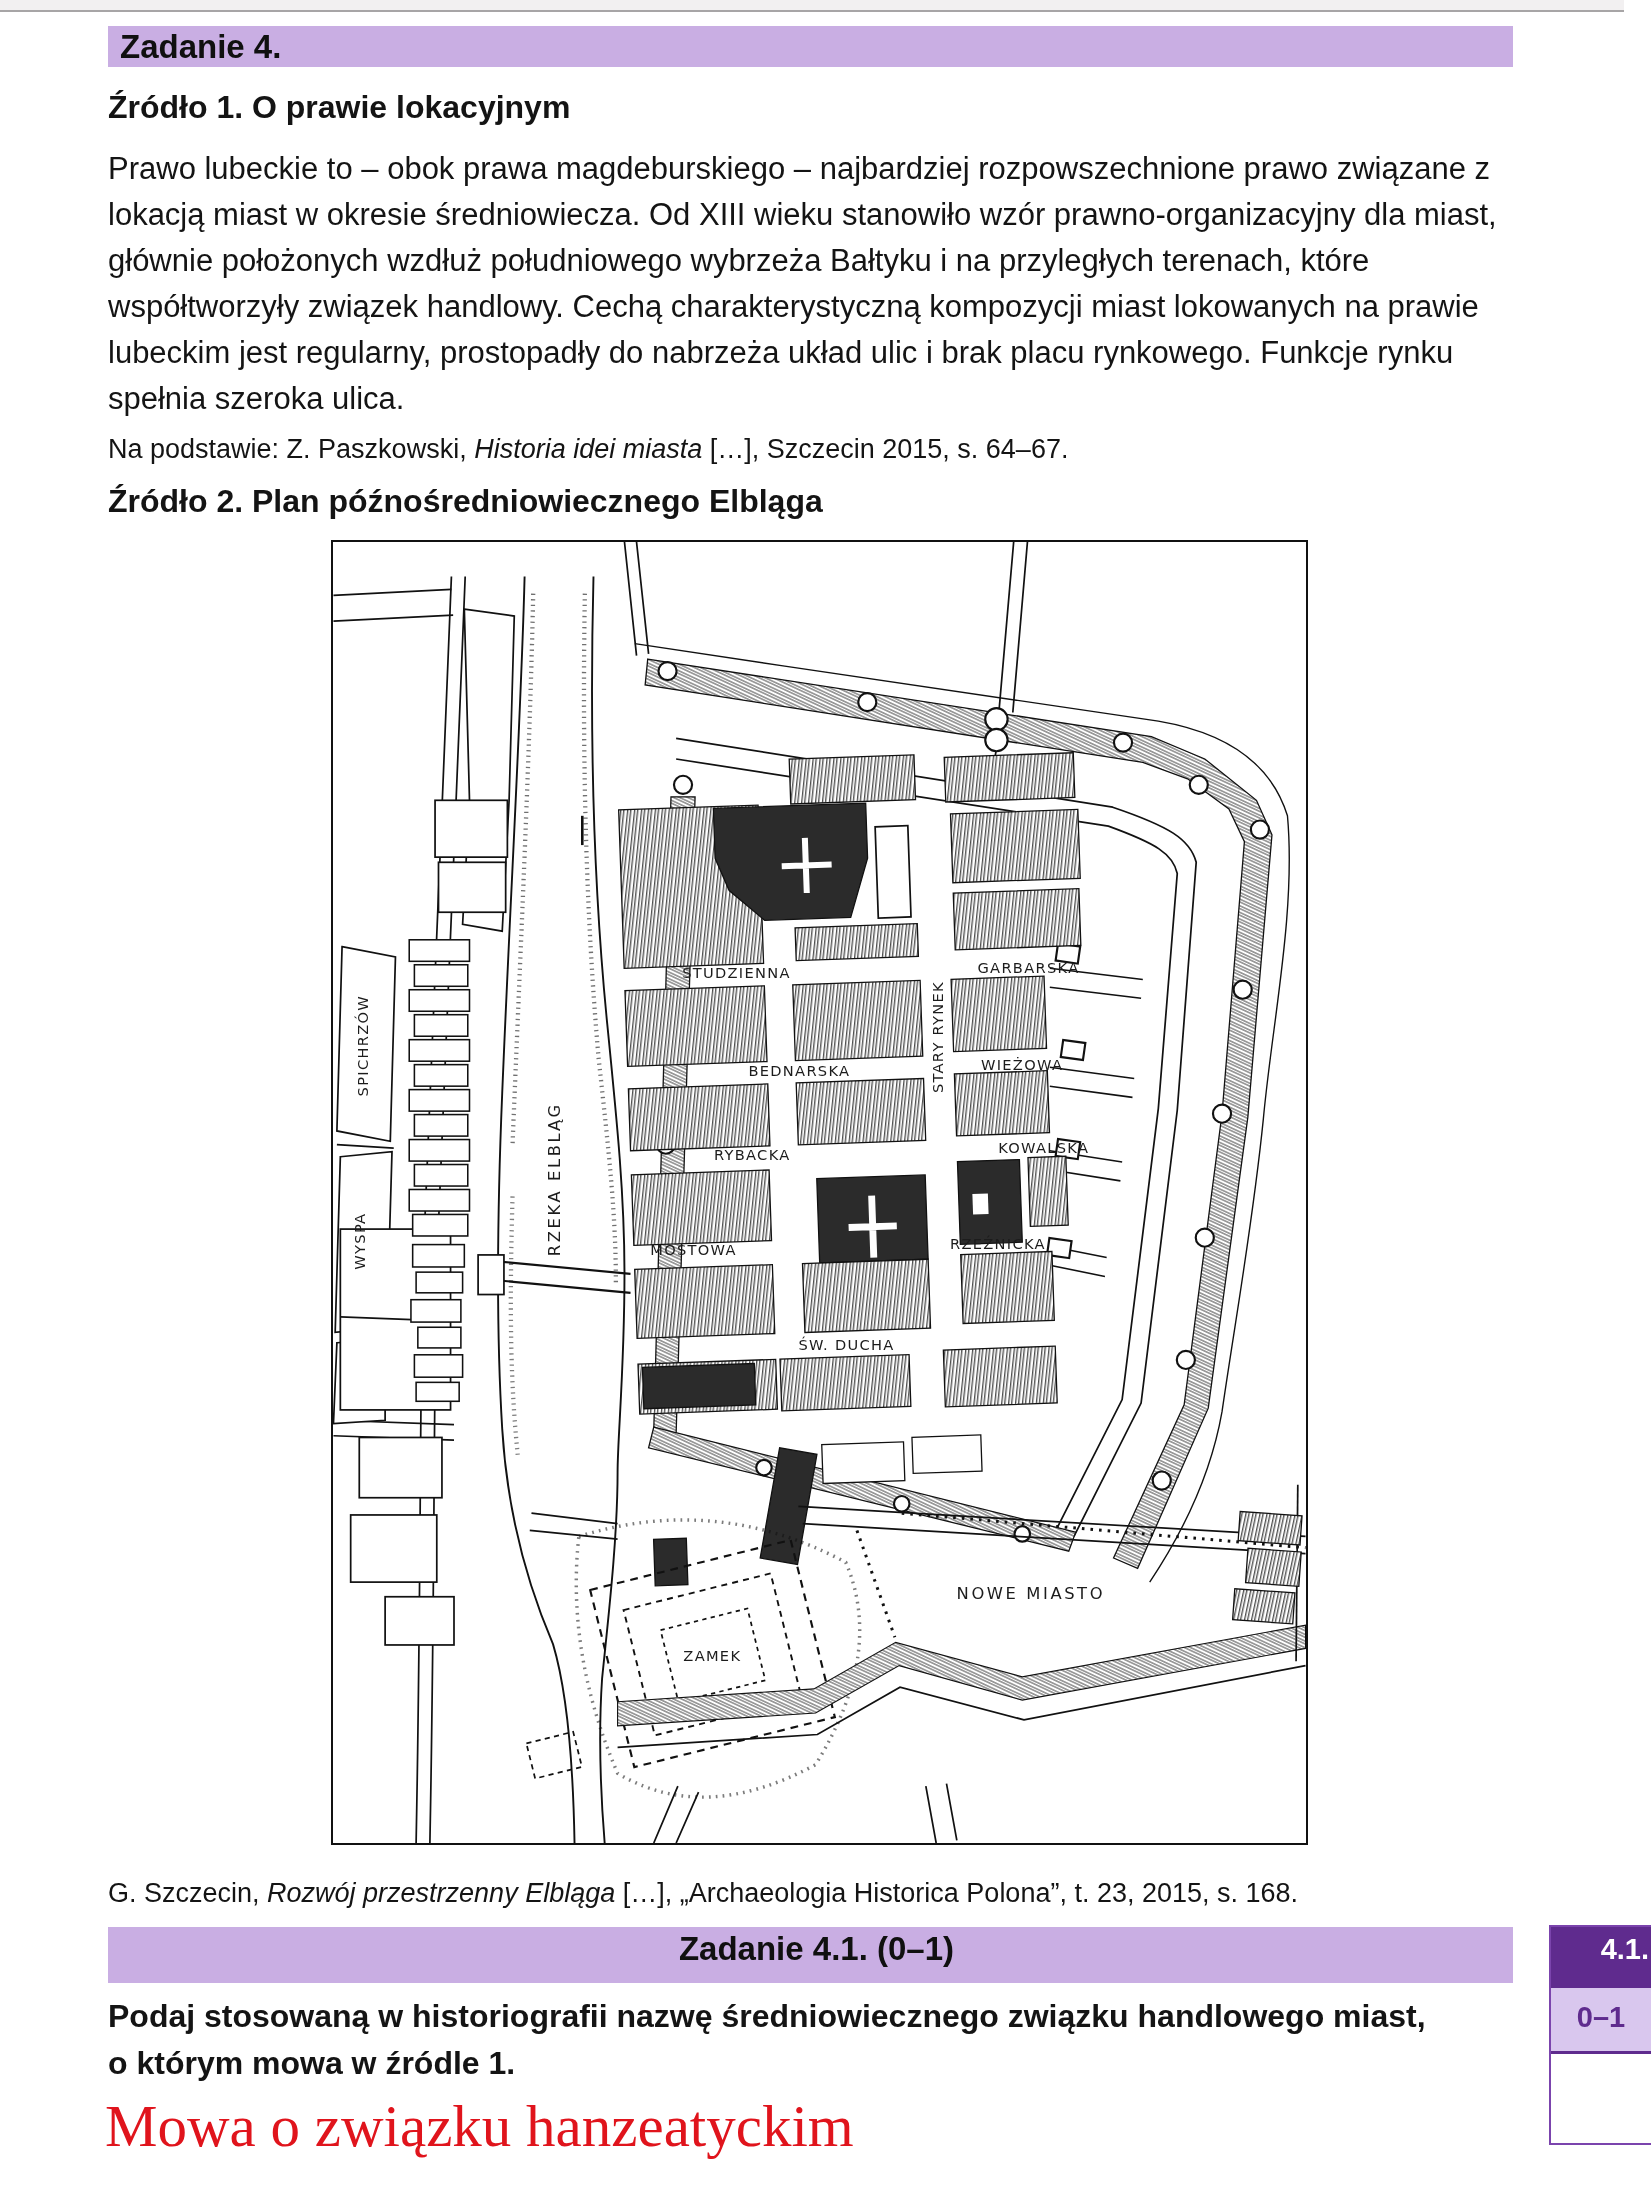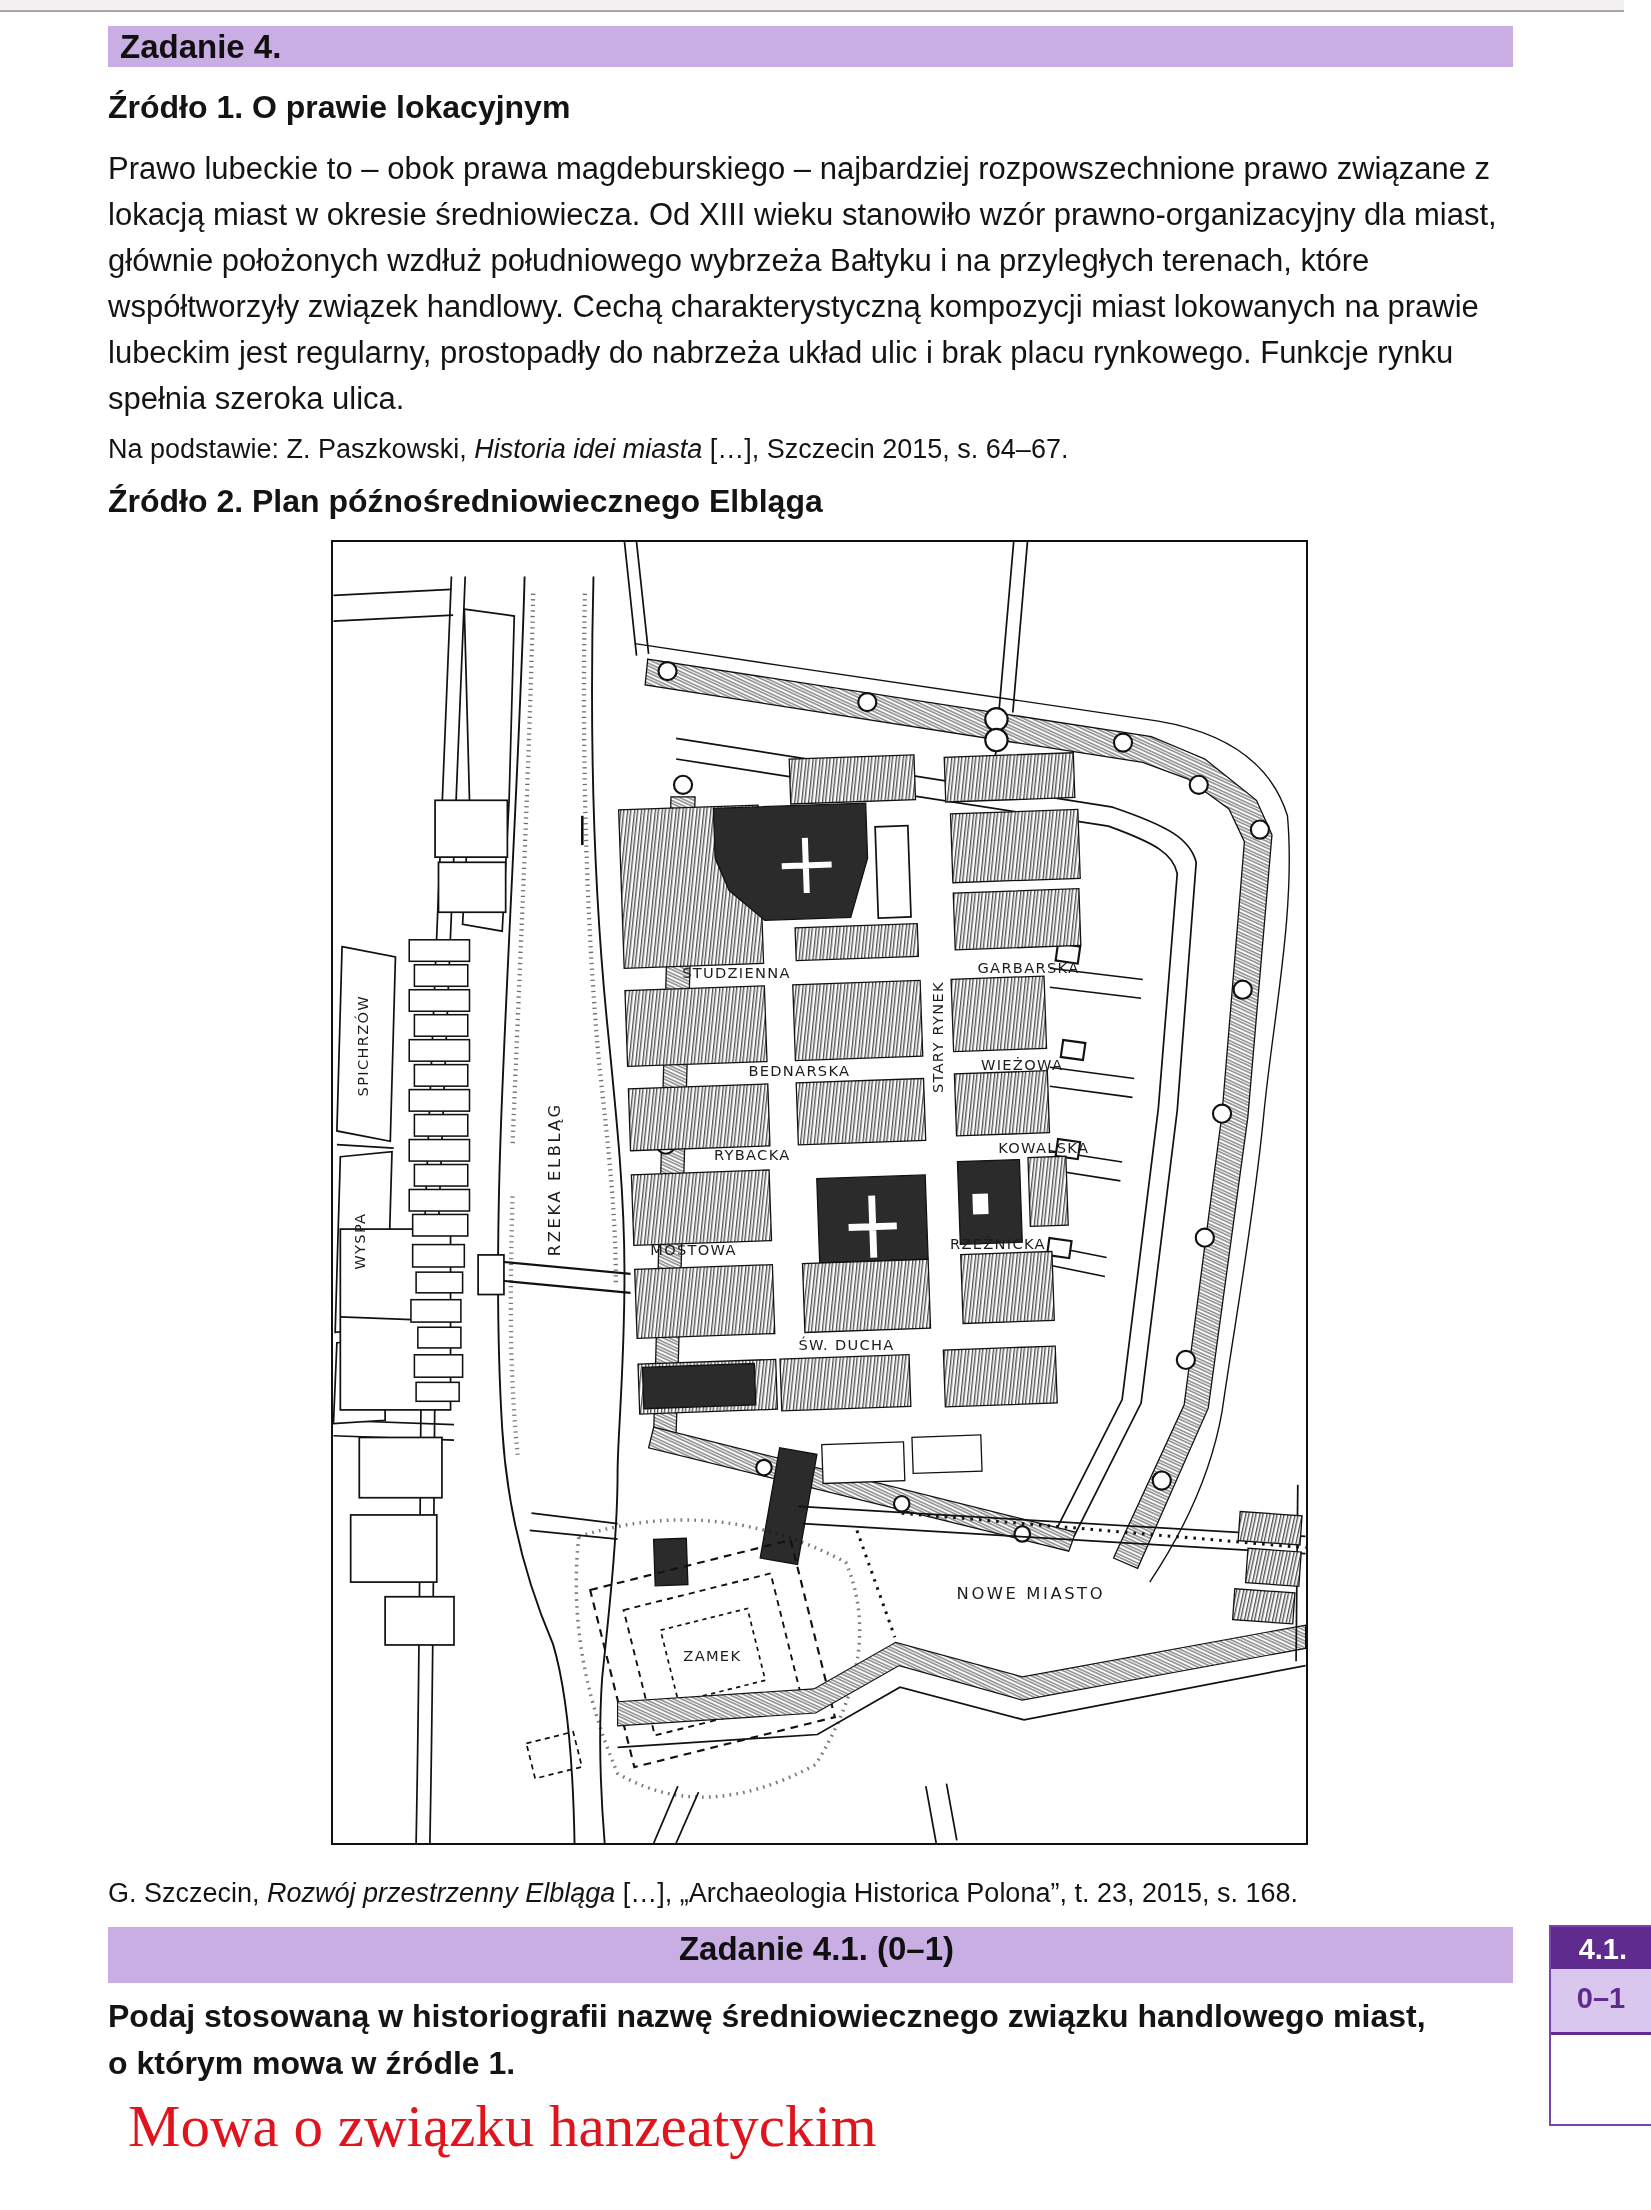--- a/index.html
+++ b/index.html
@@ -16,23 +16,23 @@
   .topbar{left:0;top:0;width:1624px;height:12px;background:#f2f0f1;border-bottom:2.6px solid #a7a5a6;}
   .taskbar{left:108px;width:1405px;background:var(--purple-light);font-weight:bold;font-size:33px;line-height:41px;padding-left:12px;color:#101010;}
   .bar1{top:26px;height:41px;}
   .bar2{top:1927px;height:56px;line-height:43px;text-align:center;}
   .srcheading{left:108px;font-weight:bold;font-size:32px;}
   .para{left:108px;top:146px;width:1424px;font-size:31px;line-height:46px;}
   .cite{left:108px;width:1433px;text-align:left;font-size:27px;}
   .mapbox{left:331px;top:540px;width:977px;height:1305px;border:2.6px solid #111;background:#fff;}
   .mapbox svg{display:block;width:100%;height:100%;}
   .question{left:108px;top:1993px;width:1342px;font-weight:bold;font-size:32px;line-height:47px;}
-  .answer{left:105px;top:2092px;font-family:"Liberation Serif",serif;font-size:59px;color:var(--red);margin-left:23px;}
+  .answer{left:105px;top:2092px;font-family:"Liberation Serif",serif;font-size:59px;color:var(--red);}
   .scorebox{left:1549px;top:1925px;width:104px;border:2.6px solid var(--purple-border);background:#fff;}
-  .scorebox .num{height:42px;background:var(--purple-dark);color:#fff;font-weight:bold;font-size:29px;line-height:45px;text-align:right;padding-right:24px;}
+  .scorebox .num{height:61px;background:var(--purple-dark);color:#fff;font-weight:bold;font-size:29px;line-height:45px;text-align:right;padding-right:2px;}
   .scorebox .pts{height:66px;background:var(--purple-pale);color:var(--purple-dark);font-weight:bold;font-size:29px;line-height:59px;text-align:center;border-bottom:3.4px solid var(--purple-dark);}
   .scorebox .empty{height:89px;background:#fff;}
   text{font-family:"DejaVu Sans",sans-serif;fill:#1c1c1c;}
   .lbl{font-size:17px;letter-spacing:1.5px;}
   .lblbig{font-size:19px;letter-spacing:3px;}
 </style>
 </head>
 <body>
 
 <div class="abs topbar"></div>

